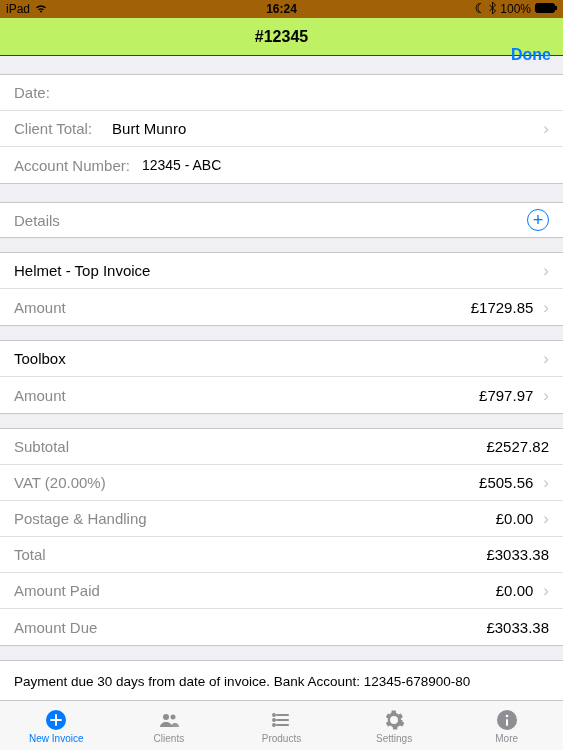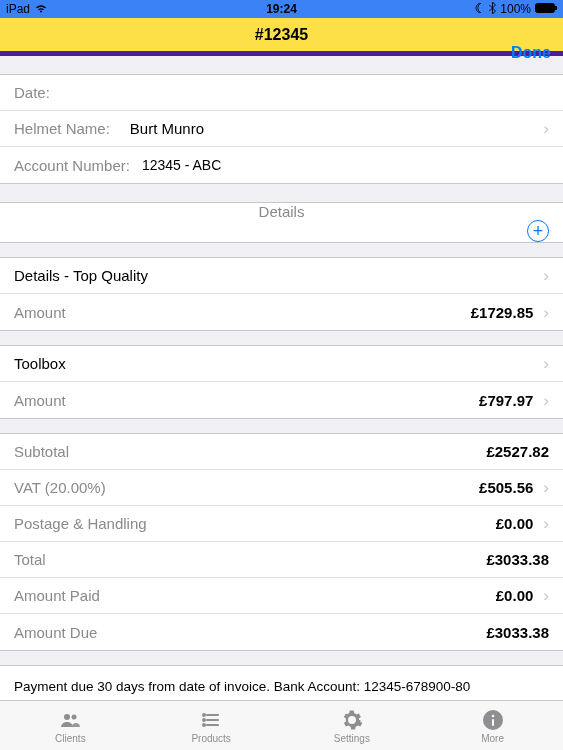--- a/index.html
+++ b/index.html
@@ -14,31 +14,31 @@
 }
 
 
 .status-bar {
   height:18px;
   display:flex;
   align-items:center;
   justify-content:space-between;
   padding:0 6px;
   font-size:12px;
-  background:#3b82f6;
+  background:#a16207;
 }
 .status-left,.status-right { display:flex; align-items:center; gap:4px; }
 .wifi-icon,.moon-icon,.bt-icon,.batt-icon { display:inline-block; }
 .status-center { position:absolute; left:50%; transform:translateX(-50%); font-weight:600; }
 
 
 .nav-bar {
   height:38px;
-  background:#fde047;
-  border-bottom:5px solid #4c1d95;
+  background:#bef264;
+  border-bottom:1px solid #4c1d95;
   display:flex;
   align-items:center;
   justify-content:center;
   position:relative;
 }
 .nav-title { font-weight:600; font-size:16px; }
 .nav-done {
   position:absolute;
   right:12px;
   color:#007aff;
@@ -61,24 +61,24 @@
 .row {
   min-height:36px;
   display:flex;
   align-items:center;
   padding:0 14px;
   border-bottom:1px solid #e0e0e3;
   position:relative;
   background:#fff;
 }
 .row:last-child { border-bottom:none; }
-.row.group-header { min-height:34px;flex-direction:column; }
+.row.group-header { min-height:34px; }
 .row .label { color:#8a8a8d; font-size:15px; }
 .row .value { color:#000; margin-left:12px; }
-.row .value-right { margin-left:auto; color:#000;font-weight:bold; }
+.row .value-right { margin-left:auto; color:#000; }
 .row .chevron {
   color:#c7c7cc;
   margin-left:10px;
   font-size:17px;
   line-height:1;
 }
 .row .spacer { flex:1; }
 .details-header .label { color:#8a8a8d; }
 .add-btn {
   width:22px; height:22px;
@@ -122,21 +122,21 @@
 
 <div class="status-bar">
   <div class="status-left">
     <span>iPad</span>
     <span class="wifi-icon">
       <svg width="14" height="10" viewBox="0 0 14 10">
           <path d="M7 9.5a1 1 0 100-2 1 1 0 000 2zm-3-3.2a5 5 0 016 0l-1 1a3.5 3.5 0 00-4 0l-1-1zm-2-2a8 8 0 0110 0l-1 1a6.5 6.5 0 00-8 0l-1-1z" fill="#000"></path>
         </svg>
     </span>
   </div>
-  <div class="status-center">19:24</div>
+  <div class="status-center">16:24</div>
   <div class="status-right">
     <span class="moon-icon">
       <svg width="10" height="10" viewBox="0 0 10 10">
           <path d="M6 0a5 5 0 100 10A5.5 5.5 0 016 0z" fill="none" stroke="#000" stroke-width="0.8"></path>
         </svg>
     </span>
     <span class="bt-icon">
       <svg width="7" height="12" viewBox="0 0 7 12">
           <path d="M3.5 0v12l3-3-3-3 3-3-3-3zM3.5 6L.5 9M3.5 6L.5 3" fill="none" stroke="#000" stroke-width="0.9"></path>
         </svg>
@@ -157,21 +157,21 @@
 </div>
 
 <div class="content">
 
   <div class="gap"></div>
   <div class="section">
     <div class="row">
       <span class="label">Date:</span>
     </div>
     <div class="row">
-      <span class="label">Helmet Name:</span>
+      <span class="label">Client Total:</span>
       <span class="value" style="margin-left:20px;">Burt Munro</span>
       <span class="spacer"></span>
       <span class="chevron">›</span>
     </div>
     <div class="row">
       <span class="label">Account Number:</span>
       <span class="value" style="font-size:14px;">12345 - ABC</span>
     </div>
   </div>
 
@@ -179,21 +179,21 @@
   <div class="section">
     <div class="row details-header group-header">
       <span class="label">Details</span>
       <div class="add-btn">+</div>
     </div>
   </div>
 
   <div class="gap-s"></div>
   <div class="section">
     <div class="row">
-      <span>Details - Top Quality</span>
+      <span>Helmet - Top Invoice</span>
       <span class="spacer"></span>
       <span class="chevron">›</span>
     </div>
     <div class="row">
       <span class="label">Amount</span>
       <span class="value-right">£1729.85</span>
       <span class="chevron">›</span>
     </div>
   </div>
 
@@ -245,20 +245,29 @@
   <div class="gap-s"></div>
   <div class="section">
     <div class="row note-row">
       <span>Payment due 30 days from date of invoice.  Bank Account:  12345-678900-80</span>
     </div>
   </div>
 
 </div>
 
 <div class="tab-bar">
+  <div class="tab active">
+    <div class="tab-icon">
+      <svg viewBox="0 0 24 24">
+          <circle cx="12" cy="12" r="10" fill="#007aff"></circle>
+          <path d="M12 7v10M7 12h10" stroke="#fff" stroke-width="2" stroke-linecap="round"></path>
+        </svg>
+    </div>
+    <span>New Invoice</span>
+  </div>
   <div class="tab">
     <div class="tab-icon">
       <svg viewBox="0 0 24 24" fill="#8e8e93">
           <circle cx="9" cy="9" r="3"></circle>
           <circle cx="16" cy="9" r="2.5"></circle>
           <path d="M3 19c0-3 3-5 6-5s6 2 6 5H3z"></path>
           <path d="M14 19c0-2 1.5-4 4-4s4 2 4 4h-8z" opacity="0.9"></path>
         </svg>
     </div>
     <span>Clients</span>

